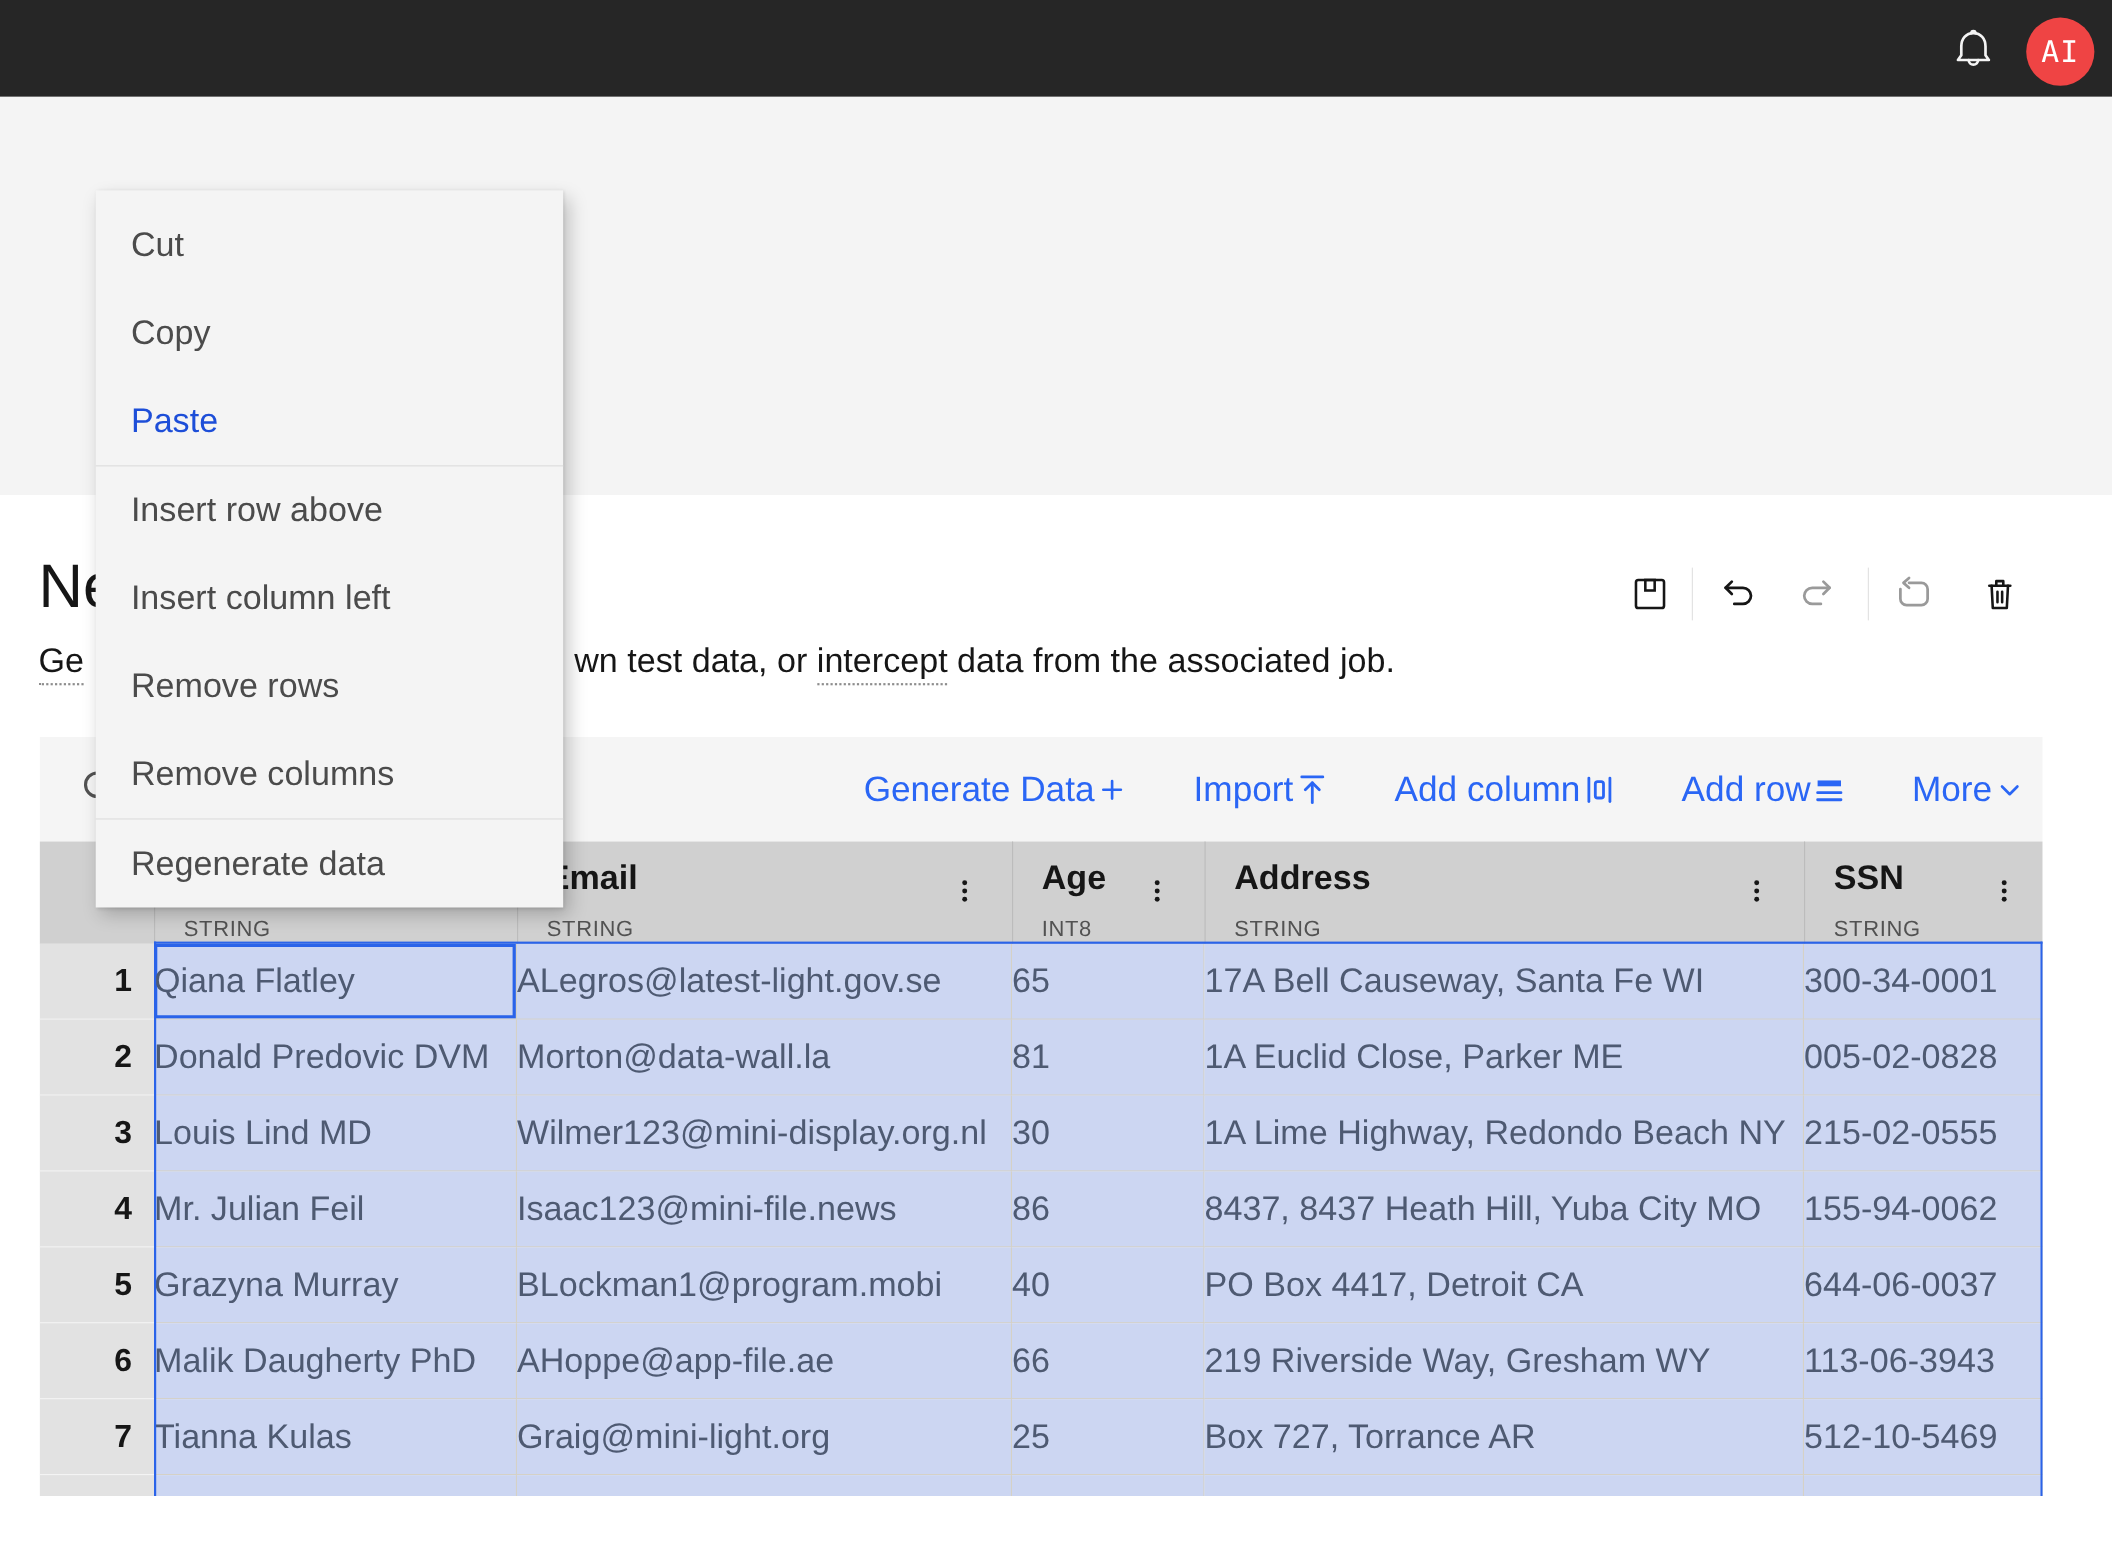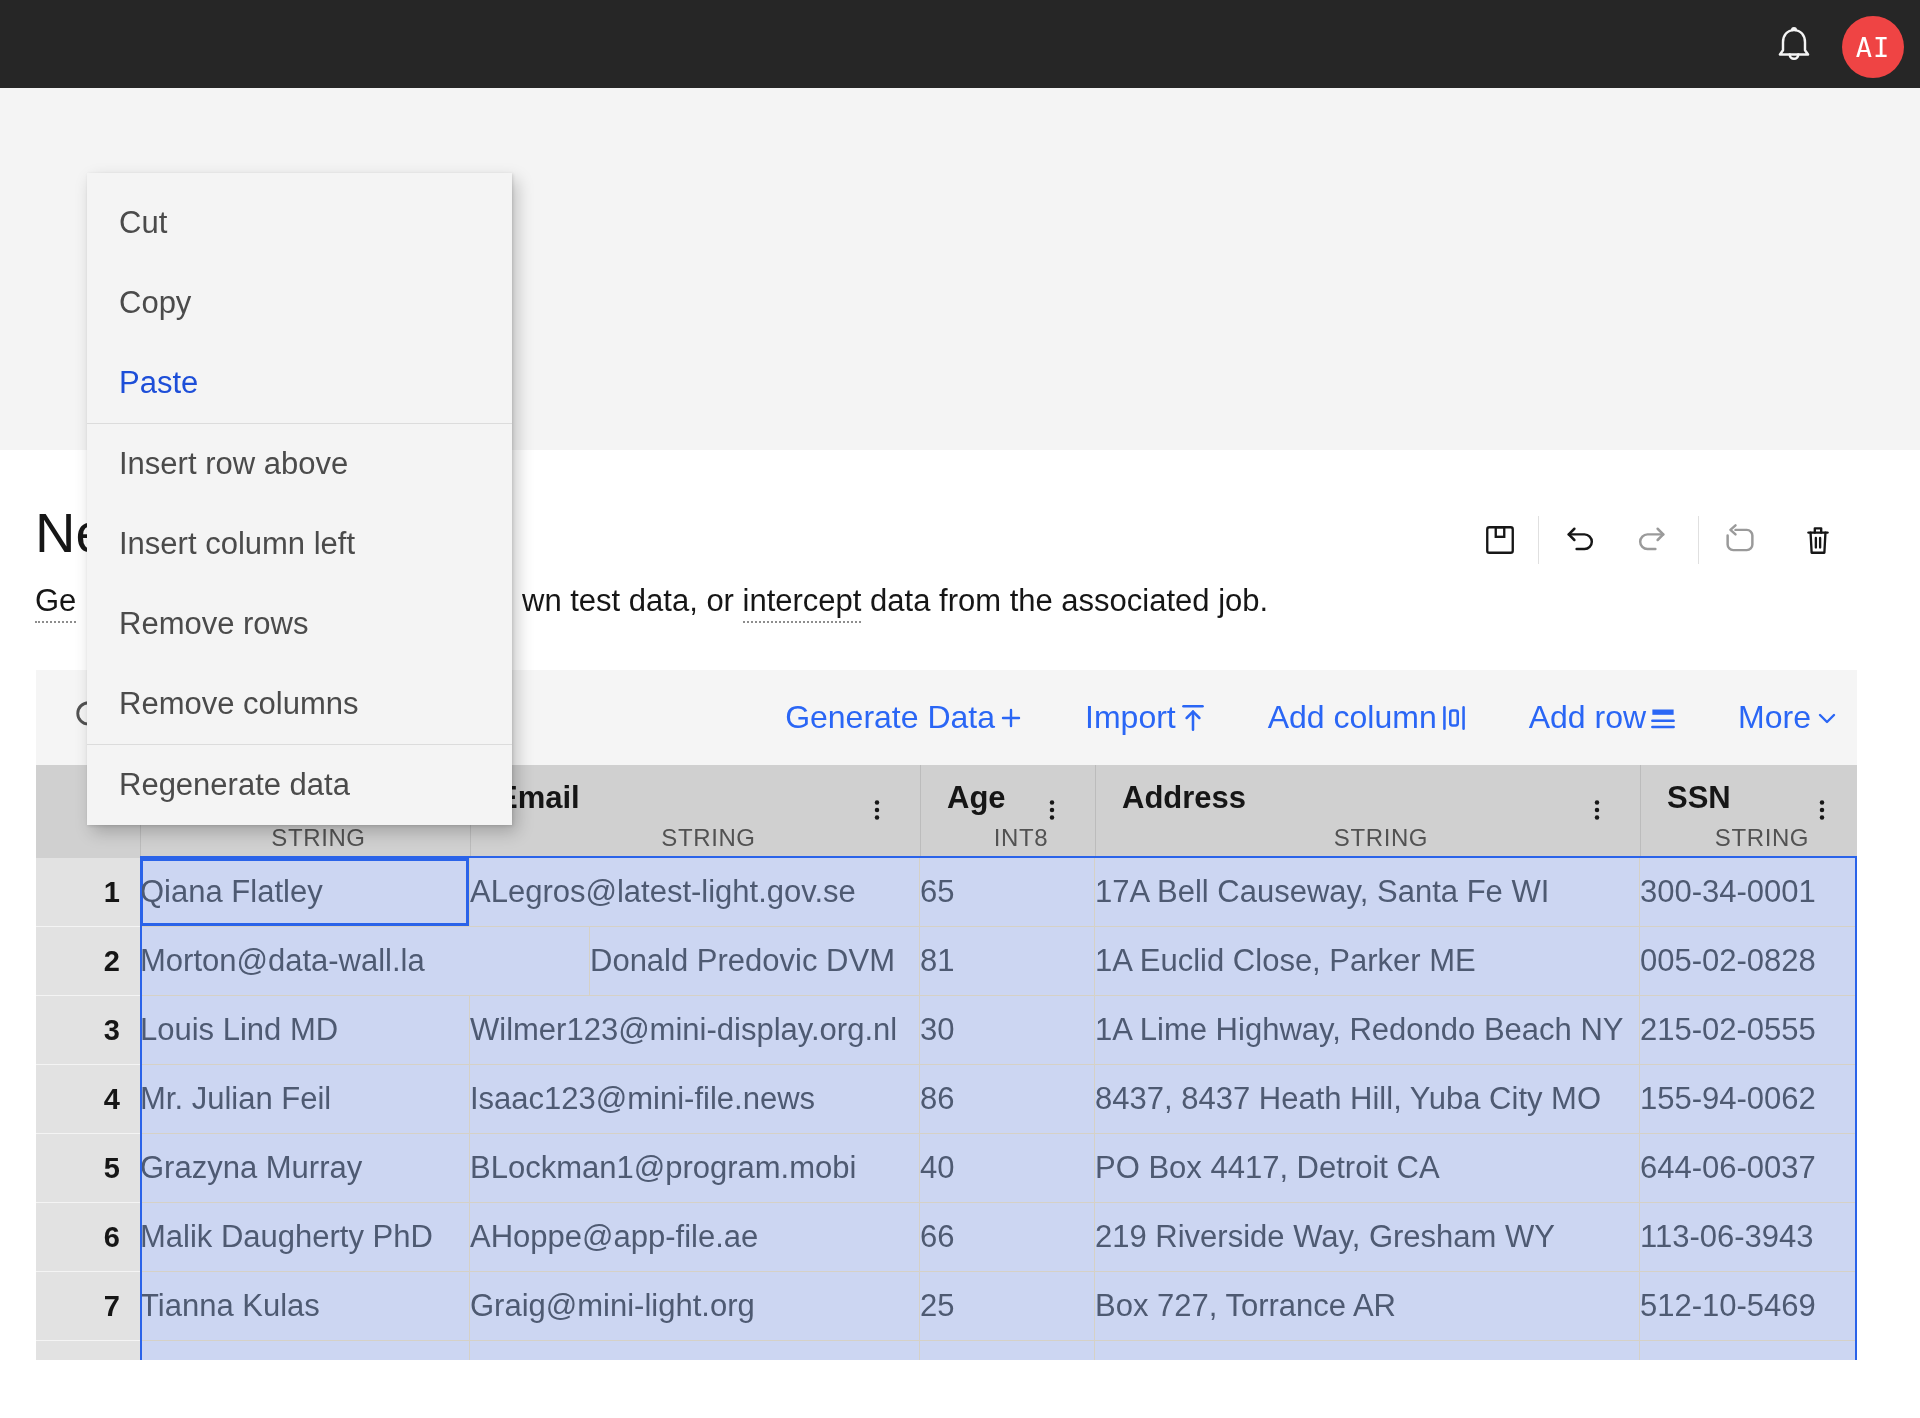--- a/index.html
+++ b/index.html
@@ -36,21 +36,21 @@
   .search-btn { position:absolute; left:34px; top:26px; width:44px; height:44px; border:none; background:none; color:#525252; cursor:pointer; }
   .tbar-actions { position:absolute; right:0; top:0; height:95px; display:flex; align-items:center; gap:58px; padding-right:14px; }
   .blue-btn { display:flex; align-items:center; border:none; background:none; cursor:pointer;
               font-family:"Liberation Sans", sans-serif; font-size:32px; color:#2a66f5; }
   .blue-btn svg { flex:0 0 auto; }
   
   .thead { position:absolute; left:0; top:95px; width:1821px; height:93px; display:flex; background:#d0d0d0; }
   .hcell { position:relative; height:93px; padding:15px 0 0 26px; border-left:1px solid #bcbcbc; cursor:pointer; }
   .hcell:first-child { border-left:none; }
   .hname { font-size:31px; font-weight:700; color:#161616; line-height:36px; }
-  .htype { font-size:24px; color:#525252; letter-spacing:0.6px; margin-top:8px;text-align:center; }
+  .htype { font-size:20px; color:#525252; letter-spacing:0.6px; margin-top:18px; }
   .hmenu { position:absolute; right:26px; top:50%; transform:translateY(-50%); width:34px; height:44px;
            border:none; background:none; color:#161616; cursor:pointer; }
   .w-num{width:104px;} .w-name{width:330px;} .w-email{width:450px;} .w-age{width:175px;} .w-addr{width:545px;} .w-ssn{width:217px;}
   
   .tbody { position:absolute; left:0; top:188px; width:1821px; }
   .trow { display:flex; height:69px; }
   .cnum { width:104px; background:#e2e2e2; border-bottom:1px solid #f4f4f4; font-size:29px; font-weight:700;
           color:#161616; display:flex; align-items:center; justify-content:flex-end; padding-right:20px; cursor:pointer; }
   .cell { background:#ccd6f2; border-bottom:1px solid #d5d1c6; border-right:1px solid #d5d1c6;
           font-size:31px; color:#4e5a72; display:flex; align-items:center; 
@@ -227,22 +227,22 @@
     <div class="trow">
       <div class="cnum">1</div>
       <div class="cell w-name active">Qiana Flatley</div>
       <div class="cell w-email">ALegros@latest-light.gov.se</div>
       <div class="cell w-age">65</div>
       <div class="cell w-addr">17A Bell Causeway, Santa Fe WI</div>
       <div class="cell w-ssn">300-34-0001</div>
     </div>
     <div class="trow">
       <div class="cnum">2</div>
+      <div class="cell w-name">Donald Predovic DVM</div>
       <div class="cell w-email">Morton@data-wall.la</div>
-      <div class="cell w-name">Donald Predovic DVM</div>
       <div class="cell w-age">81</div>
       <div class="cell w-addr">1A Euclid Close, Parker ME</div>
       <div class="cell w-ssn">005-02-0828</div>
     </div>
     <div class="trow">
       <div class="cnum">3</div>
       <div class="cell w-name">Louis Lind MD</div>
       <div class="cell w-email">Wilmer123@mini-display.org.nl</div>
       <div class="cell w-age">30</div>
       <div class="cell w-addr">1A Lime Highway, Redondo Beach NY</div>

